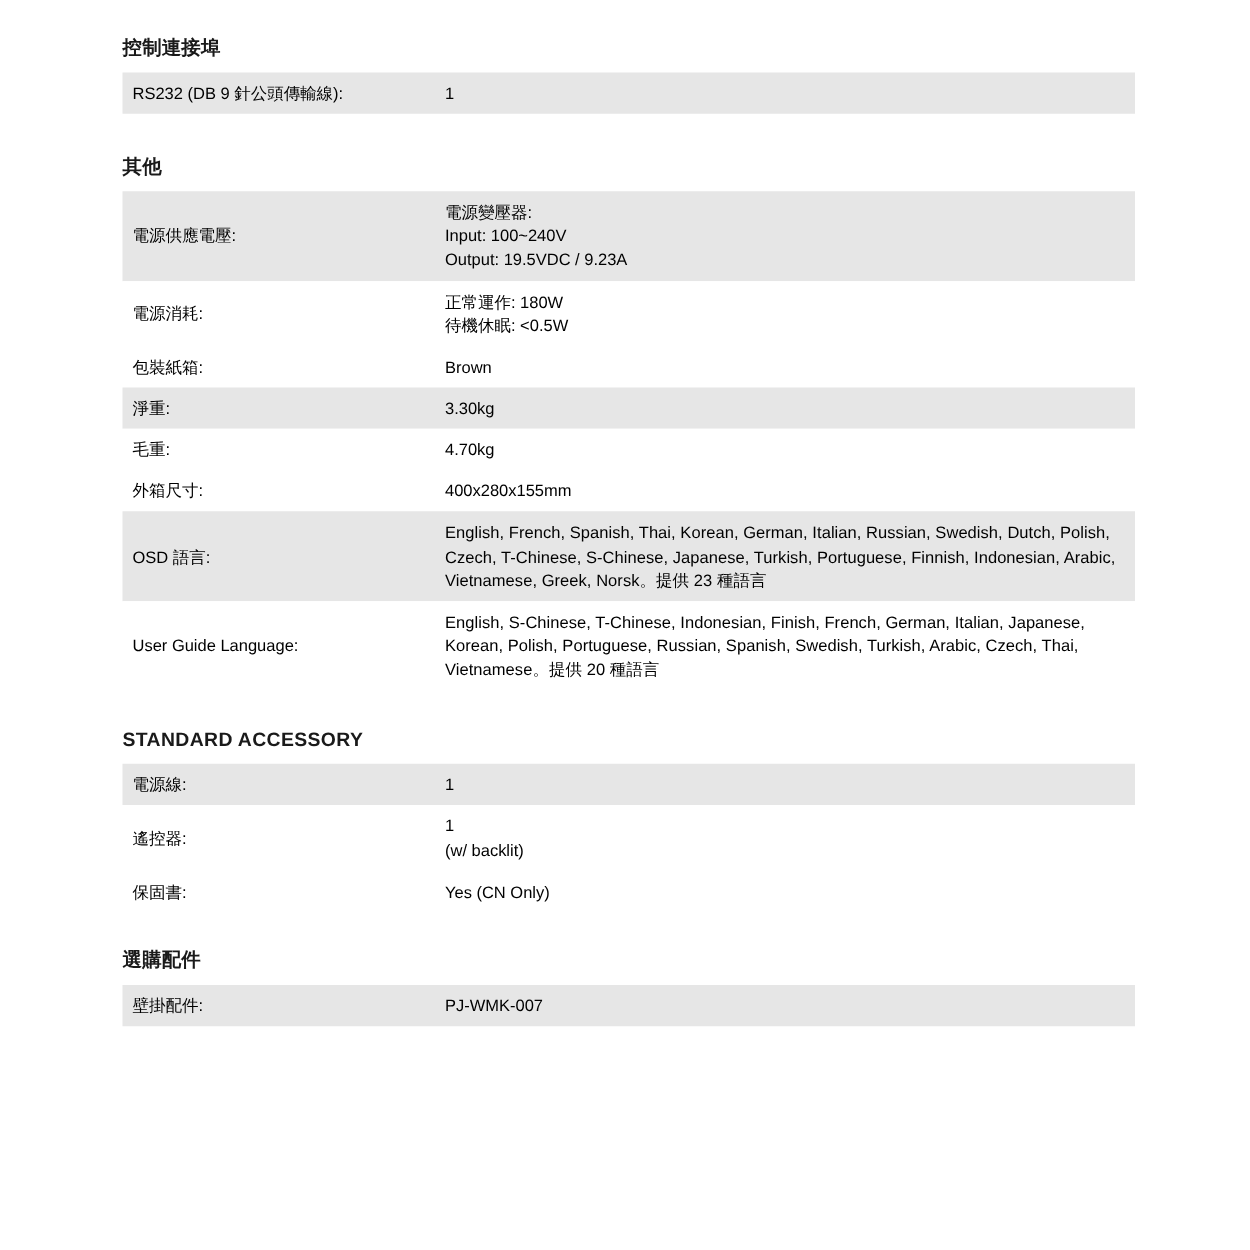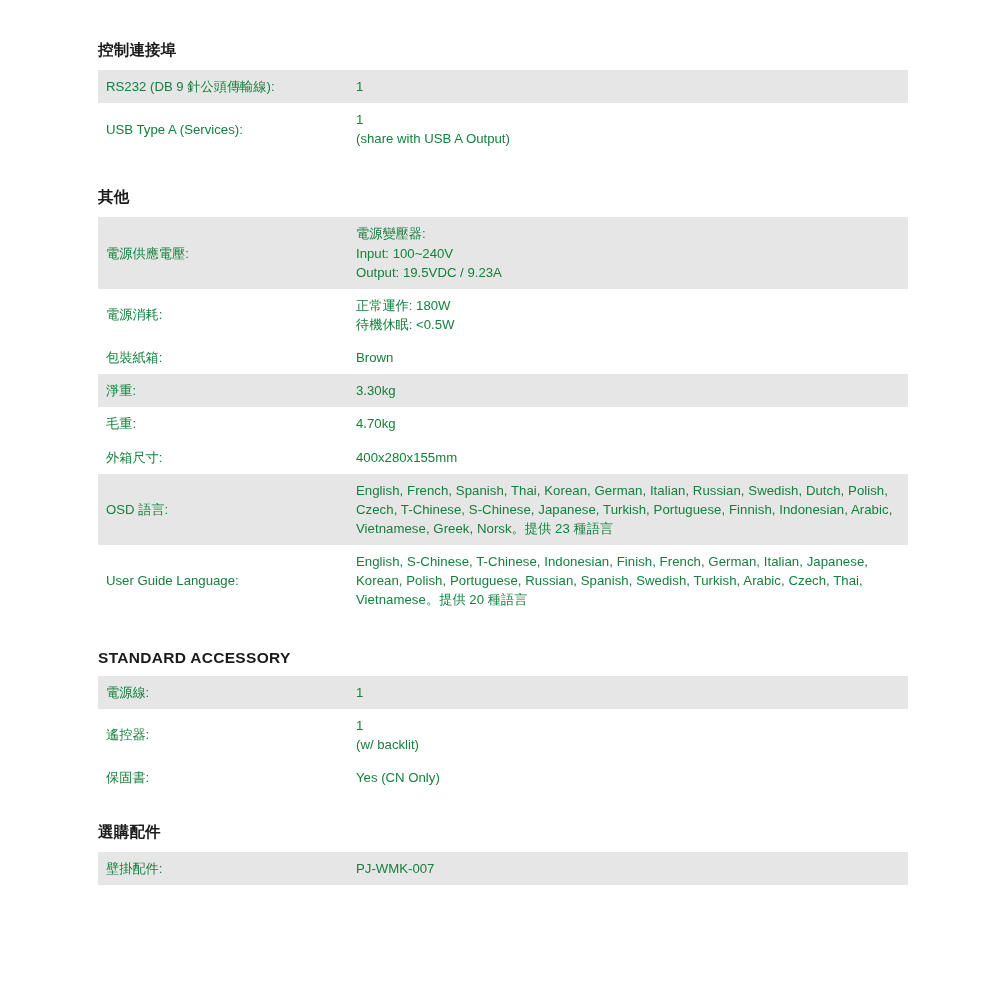--- a/index.html
+++ b/index.html
@@ -18,21 +18,21 @@
   .page {
     position: absolute;
     left: 0; top: 0;
     width: 1000px;
     height: 1000px;
     background: #fff;
   }
   .content {
     position: absolute;
     left: 98px;
-    top: 40px;
+    top: 28px;
     width: 782px;
   }
   .section-title {
     font-size: 15.5px;
     font-weight: bold;
     color: #1a1a1a;
     margin: 0 0 9px 0;
     letter-spacing: 0.2px;
   }
   .section-title.en {
@@ -41,21 +41,21 @@
   table.spec {
     width: 782px;
     border-collapse: collapse;
     table-layout: fixed;
   }
   table.spec td {
     vertical-align: middle;
     padding: 7px 8px 7px 8px;
     font-size: 13.2px;
     line-height: 1.45;
-    color: #15803d;
+    color: #000000;
   }
   table.spec td.k {
     width: 238px;
     padding-left: 8px;
   }
   table.spec td.v {
     width: 544px;
     padding-left: 4px;
   }
   tr.shade td {
@@ -86,25 +86,20 @@
   <div class="content">
 
     <div class="title-wrap title-first">
       <div class="section-title">控制連接埠</div>
     </div>
     <table class="spec">
       <tbody>
         <tr class="shade">
           <td class="k">RS232 (DB 9 針公頭傳輸線):</td>
           <td class="v nowrap-block">1</td>
-        </tr>
-        <tr class="plain">
-          <td class="k">USB Type A (Services):</td>
-          <td class="v nowrap-block">1
-(share with USB A Output)</td>
         </tr>
       </tbody>
     </table>
 
     <div class="title-wrap">
       <div class="section-title">其他</div>
     </div>
     <table class="spec">
       <tbody>
         <tr class="shade">

